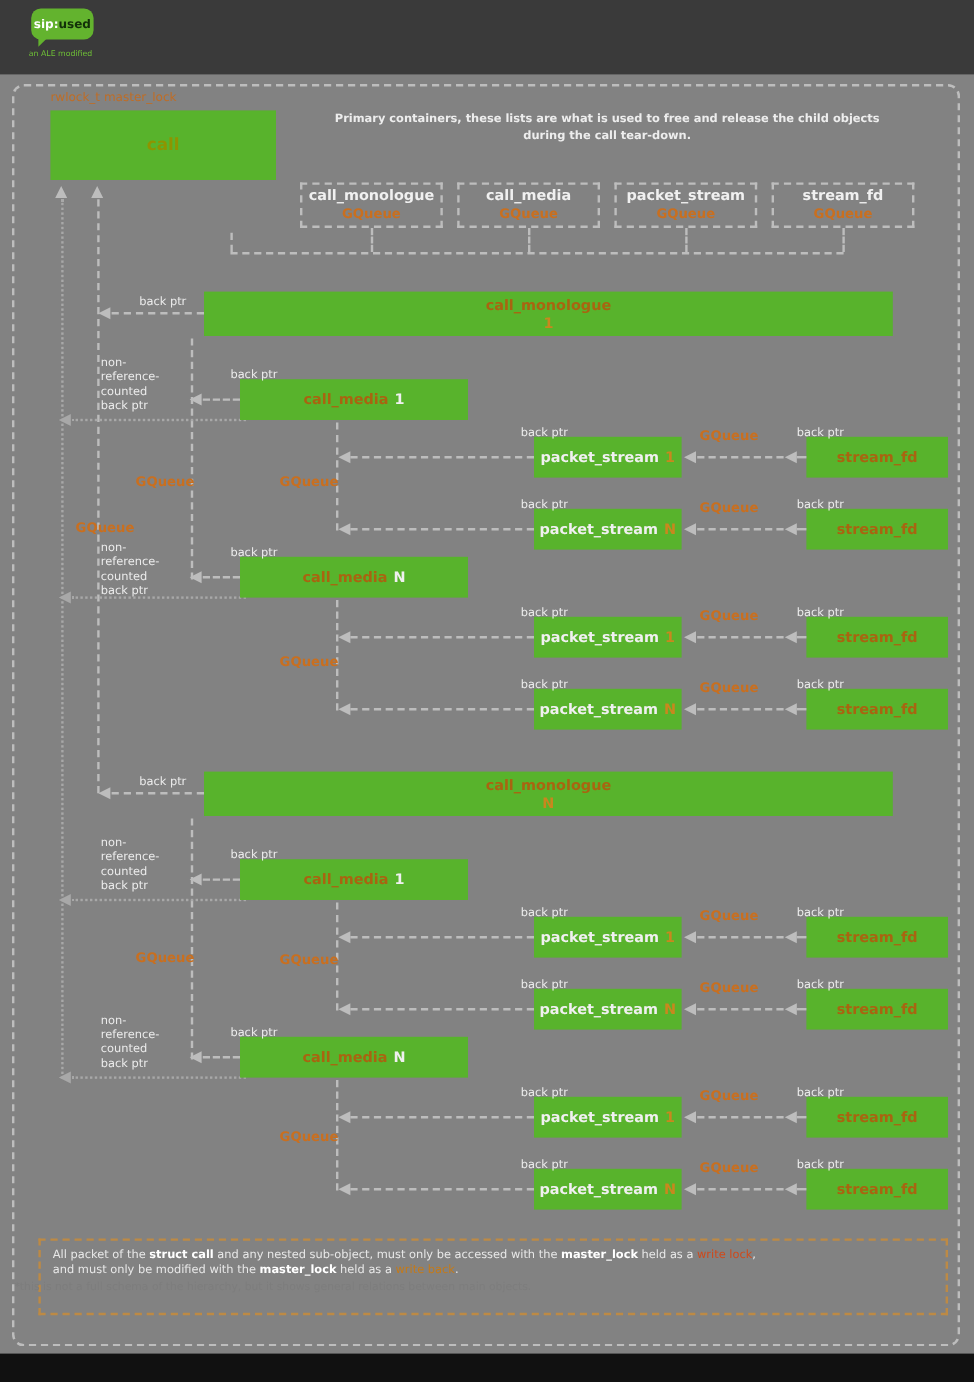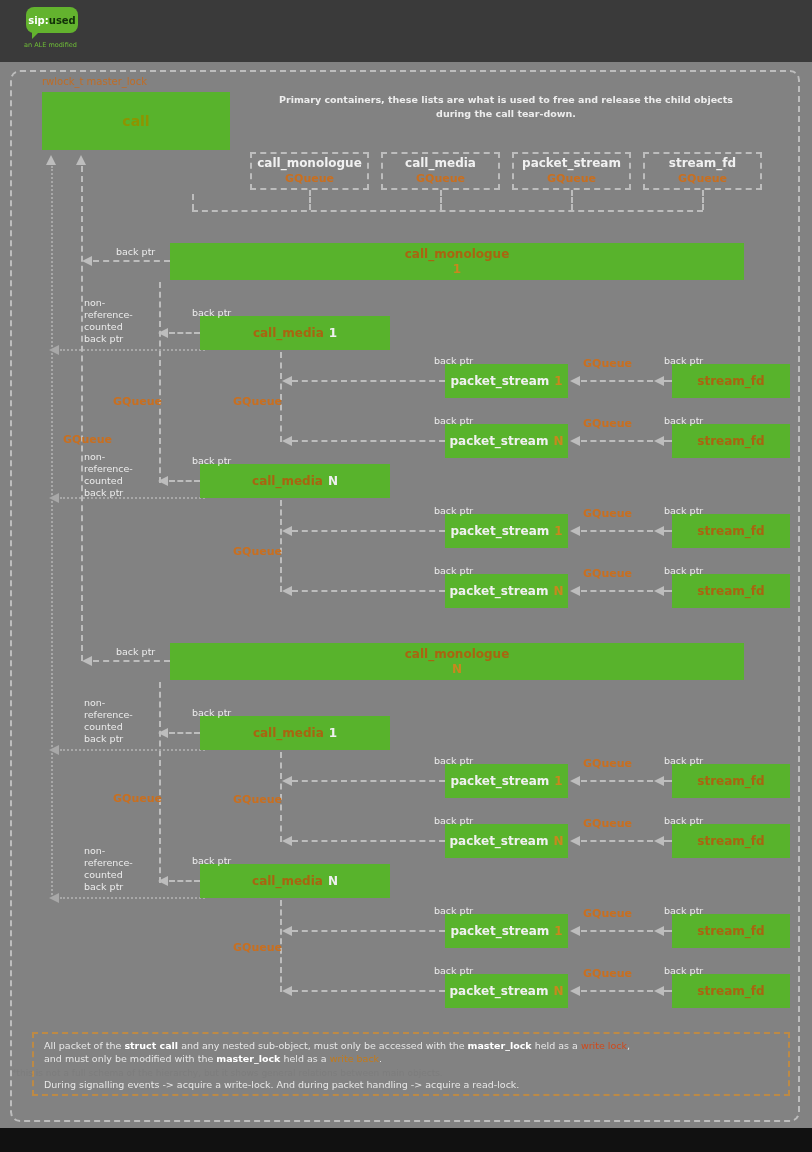--- a/index.html
+++ b/index.html
@@ -343,17 +343,16 @@
 <div class="dh" style="left:664px;top:990px;width:8px"></div>
 
 <div class="note">
   <div>
     <span>All packet of the </span><span class="b">struct call</span><span> and any nested sub-object, must only be accessed with the </span><span class="b">master_lock</span><span> held as a </span><span class="rl">write lock</span><span>,</span>
   </div>
   <div>
     <span>and must only be modified with the </span><span class="b">master_lock</span><span> held as a </span><span class="wl">write back</span><span>.</span>
   </div>
   <div style="height:13px"></div>
-  <div>During signalling events -&gt; acquire a write-lock. And during packet handling -&gt; acquire a read-lock.</div>
 </div>
 
 <div class="footer"></div>
 <div class="footnote">*this is not a full schema of the hierarchy, but it shows general relations between main objects.</div>
 
 </body></html>

